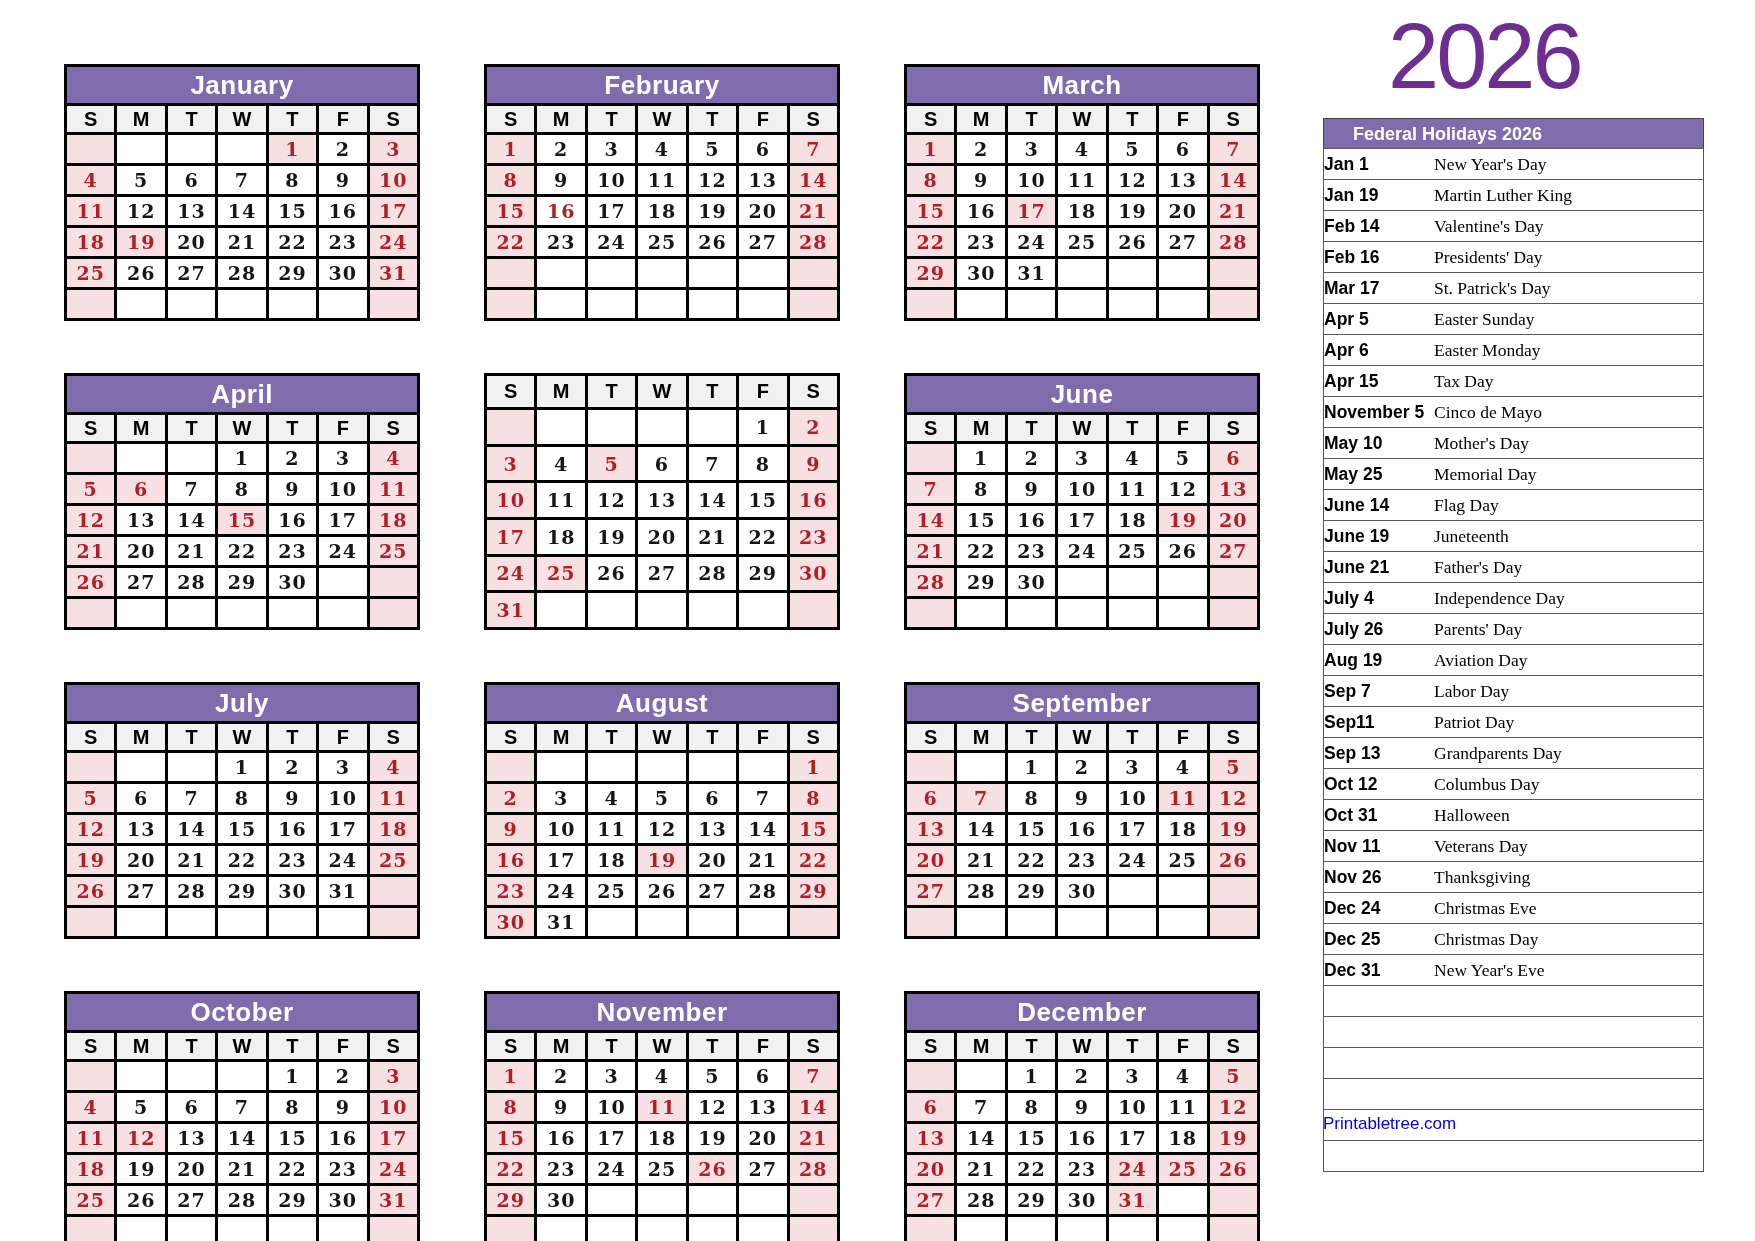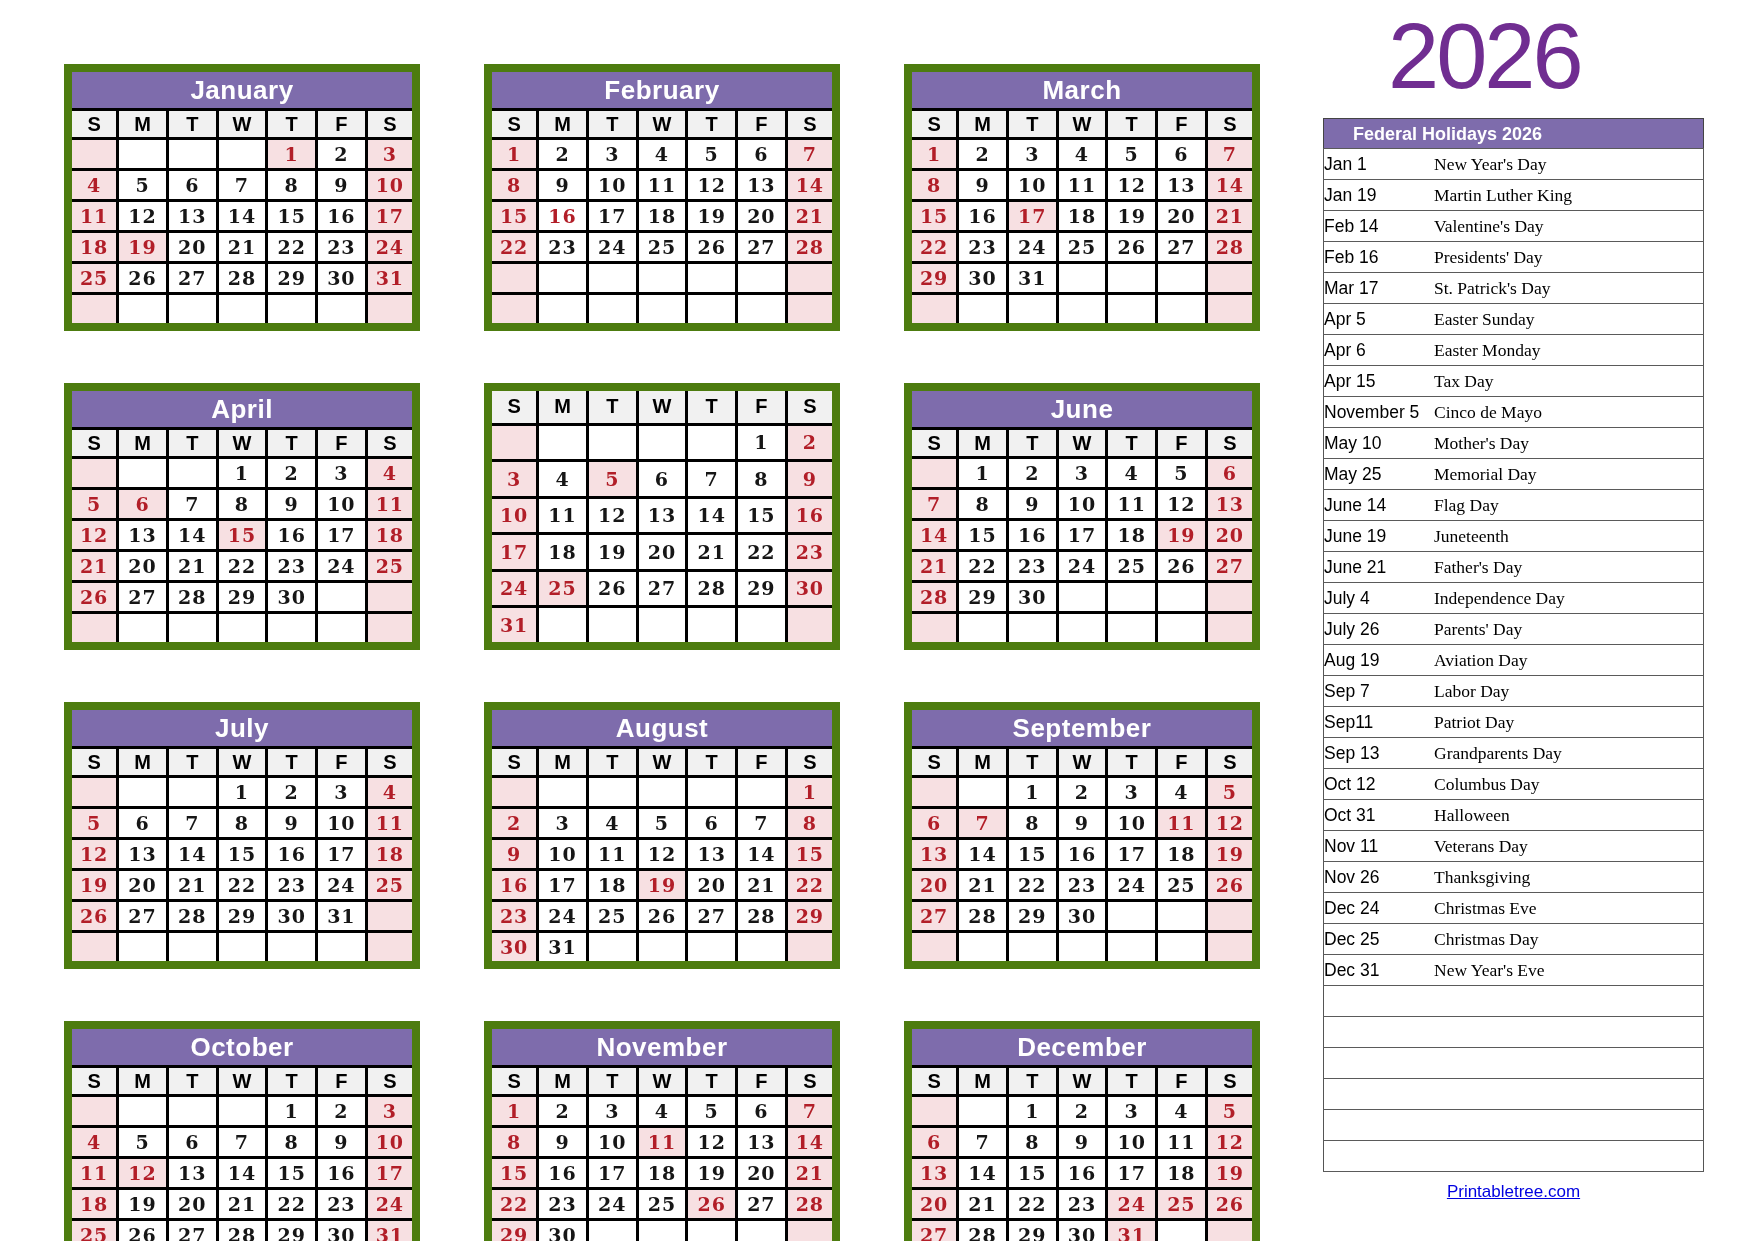--- a/index.html
+++ b/index.html
@@ -15,21 +15,21 @@
     font-family:"Liberation Sans", sans-serif;
   }
   
   .months {
     position:absolute; left:64px; top:64px;
     display:grid; grid-template-columns:repeat(3,356px);
     column-gap:64px; row-gap:52px;
   }
   table.month { border-collapse:collapse; width:356px; table-layout:fixed; background:#fff; }
   table.month th, table.month td { border:3px solid #000; }
-  table.month { border:8px solid #4d7c0f; }
+  table.month { border:1px solid #4d7c0f; }
   th.mname {
     background:#7e6cac; color:#fff; height:34px; text-align:center;
     font:bold 26px "Liberation Sans", sans-serif; letter-spacing:.5px;
   }
   th.dow {
     background:#f1f1f1; color:#000; height:24px; text-align:center;
     font:bold 20px "Liberation Sans", sans-serif;
   }
   td.day {
     height:26px; text-align:center; background:#fff; color:#161616;
@@ -44,26 +44,26 @@
   .h-header {
     background:#7e6cac; color:#fff; height:30px; line-height:30px;
     padding-left:29px; box-sizing:border-box;
     font-weight:bold; font-size:18px; border:1px solid #444; border-bottom:none;
   }
   table.h-table { border-collapse:collapse; width:100%; border:1px solid #555; }
   table.h-table td {
     border-top:1px solid #5a5a5a; border-bottom:1px solid #5a5a5a;
     height:30px; font-size:17.5px; color:#000; padding:0; background:#fff;
   }
-  td.h-date { width:110px; padding-left:14px; }
+  td.h-date { width:110px; padding-left:14px;font-weight:bold; }
   td.h-name { padding-left:6px;font-family:Liberation Serif, serif; }
   
   .site-link {
-    position:absolute; left:1323px; top:1182px; width:381px; text-align:center;
-    font-size:17px; color:#0000e0; text-decoration:underline; cursor:pointer;
+    position:absolute; left:1323px; top:1114px; width:381px; 
+    font-size:17px; color:#0000e0; cursor:pointer;
   }
 </style>
 </head>
 <body>
 
 <div class="page">
 
   <div class="year-title">2026</div>
 
   <div class="months" id="months">

